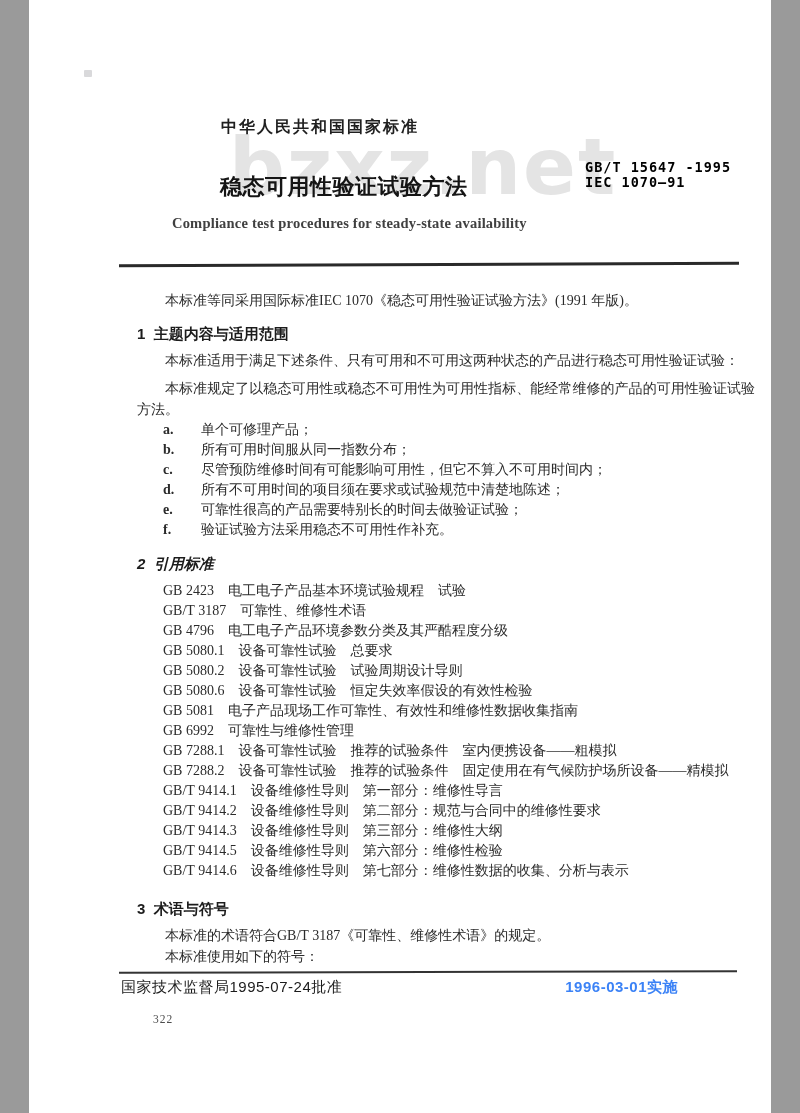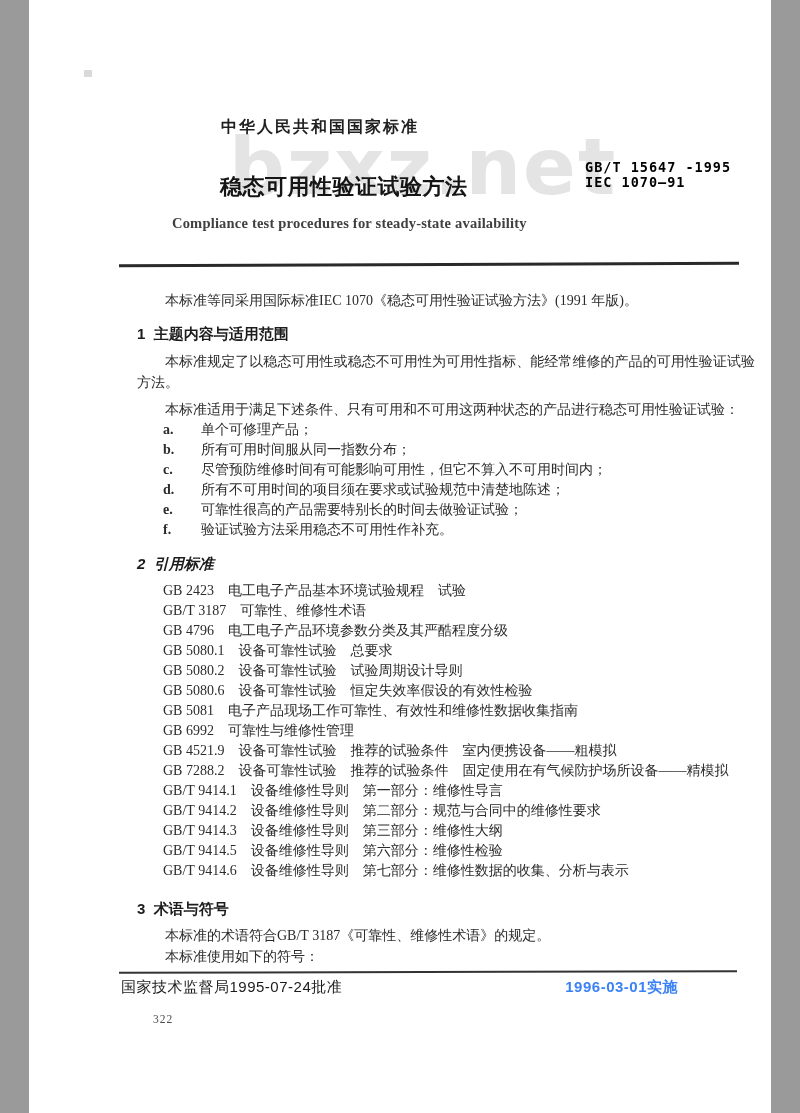--- a/index.html
+++ b/index.html
@@ -128,23 +128,23 @@
     <div class="title-en">Compliance test procedures for steady-state availability</div>
 
     <div class="rule-top"></div>
 
     <div class="body-flow">
 
       <p class="para intro">本标准等同采用国际标准IEC 1070《稳态可用性验证试验方法》(1991 年版)。</p>
 
       <p class="h-sec h1m">1  主题内容与适用范围</p>
 
+      <p class="para p2m">本标准适用于满足下述条件、只有可用和不可用这两种状态的产品进行稳态可用性验证试验：</p>
+
       <p class="para p1m">本标准规定了以稳态可用性或稳态不可用性为可用性指标、能经常维修的产品的可用性验证试验方法。</p>
-
-      <p class="para p2m">本标准适用于满足下述条件、只有可用和不可用这两种状态的产品进行稳态可用性验证试验：</p>
 
       <ul class="cond-list">
         <li class="cond-item">
           <span class="cond-label">a.</span>
           <span>单个可修理产品；</span>
         </li>
         <li class="cond-item">
           <span class="cond-label">b.</span>
           <span>所有可用时间服从同一指数分布；</span>
         </li>
@@ -170,21 +170,21 @@
 
       <ul class="std-list">
         <li class="std-line">GB 2423　电工电子产品基本环境试验规程　试验</li>
         <li class="std-line">GB/T 3187　可靠性、维修性术语</li>
         <li class="std-line">GB 4796　电工电子产品环境参数分类及其严酷程度分级</li>
         <li class="std-line">GB 5080.1　设备可靠性试验　总要求</li>
         <li class="std-line">GB 5080.2　设备可靠性试验　试验周期设计导则</li>
         <li class="std-line">GB 5080.6　设备可靠性试验　恒定失效率假设的有效性检验</li>
         <li class="std-line">GB 5081　电子产品现场工作可靠性、有效性和维修性数据收集指南</li>
         <li class="std-line">GB 6992　可靠性与维修性管理</li>
-        <li class="std-line">GB 4521.9　设备可靠性试验　推荐的试验条件　室内便携设备——粗模拟</li>
+        <li class="std-line">GB 7288.1　设备可靠性试验　推荐的试验条件　室内便携设备——粗模拟</li>
         <li class="std-line">GB 7288.2　设备可靠性试验　推荐的试验条件　固定使用在有气候防护场所设备——精模拟</li>
         <li class="std-line">GB/T 9414.1　设备维修性导则　第一部分：维修性导言</li>
         <li class="std-line">GB/T 9414.2　设备维修性导则　第二部分：规范与合同中的维修性要求</li>
         <li class="std-line">GB/T 9414.3　设备维修性导则　第三部分：维修性大纲</li>
         <li class="std-line">GB/T 9414.5　设备维修性导则　第六部分：维修性检验</li>
         <li class="std-line">GB/T 9414.6　设备维修性导则　第七部分：维修性数据的收集、分析与表示</li>
       </ul>
 
       <p class="h-sec h3m">3  术语与符号</p>
 

